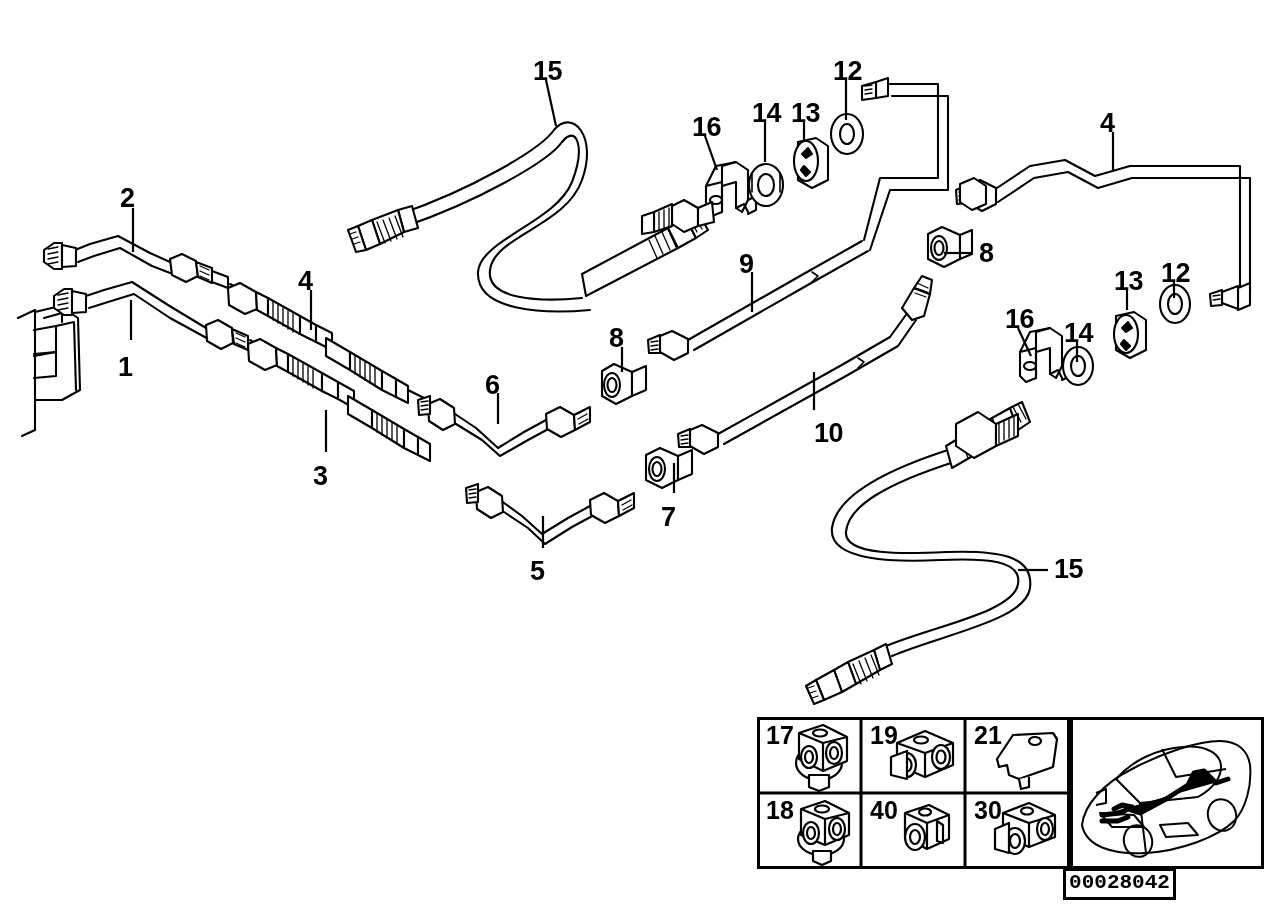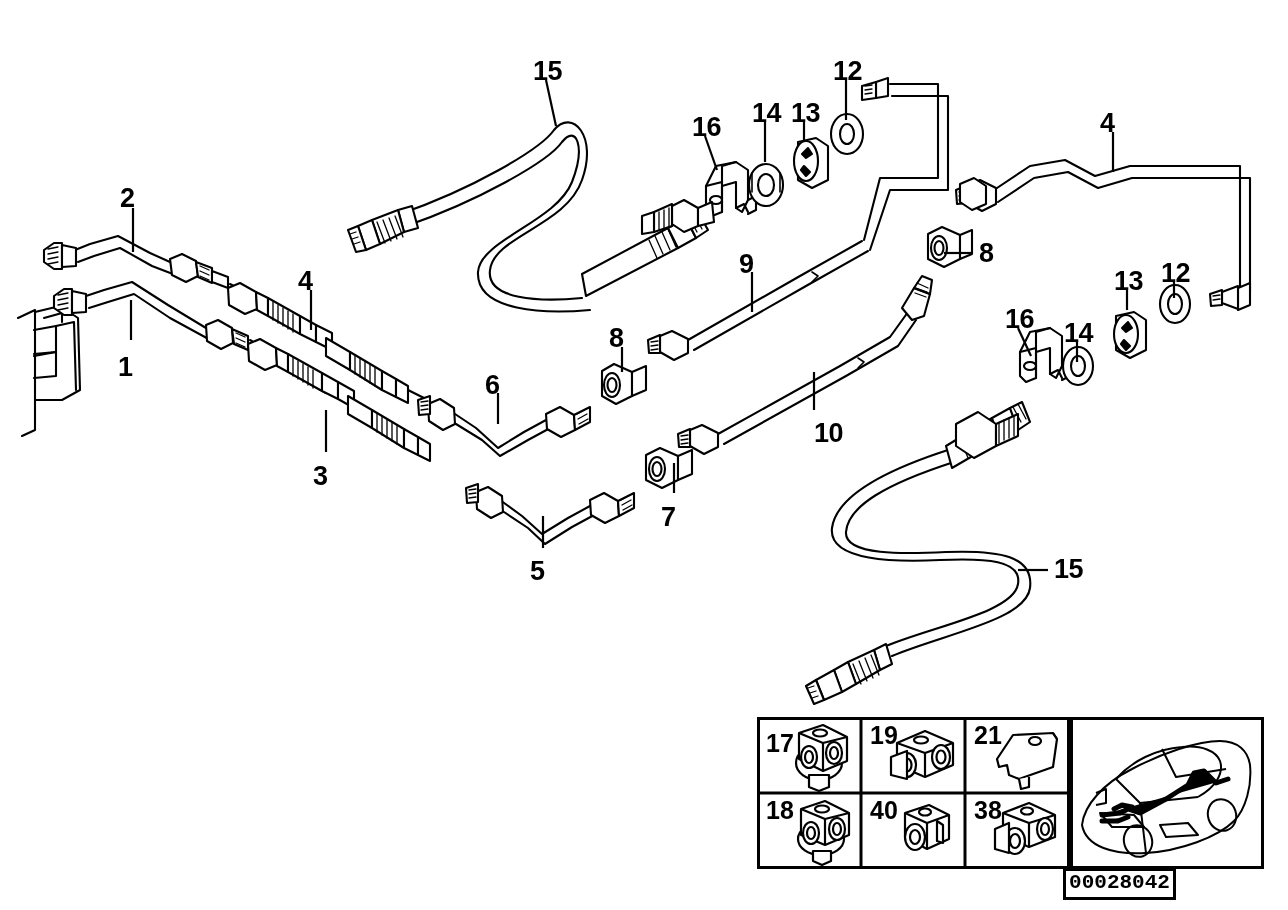--- a/index.html
+++ b/index.html
@@ -468,26 +468,26 @@
       <ellipse cx="270" cy="94" rx="6" ry="3.5"></ellipse>
       <ellipse cx="288" cy="112" rx="8" ry="11"></ellipse>
       <ellipse cx="288" cy="112" rx="4" ry="6"></ellipse>
       <ellipse cx="258" cy="124" rx="10" ry="13"></ellipse>
       <ellipse cx="258" cy="124" rx="5" ry="7"></ellipse>
       <path d="M238,112 L252,106 L252,136 L238,132 Z"></path>
     </g>
   </svg>
 
   <div id="legend-number-layer">
-      <div class="legend-number" style="left: 766px; top: 723px; margin-top: 8px;">17</div>
+      <div class="legend-number" style="left: 766px; top: 723px;">17</div>
       <div class="legend-number" style="left: 870px; top: 723px;">19</div>
       <div class="legend-number" style="left: 974px; top: 723px;">21</div>
       <div class="legend-number" style="left: 766px; top: 798px;">18</div>
       <div class="legend-number" style="left: 870px; top: 798px;">40</div>
-      <div class="legend-number" style="left: 974px; top: 798px;">38</div>
+      <div class="legend-number" style="left: 974px; top: 798px;">30</div>
     </div>
 
   <svg id="vehicle-svg" style="position:absolute; left:1070px; top:717px; width:194px; height:152px;" viewBox="0 0 194 152" xmlns="http://www.w3.org/2000/svg">
     <rect x="1.5" y="1.5" width="191" height="149" fill="#fff" stroke="#000" stroke-width="3"></rect>
     <g fill="none" stroke="#000" stroke-width="2" stroke-linejoin="round">
       <path d="M12,108 C14,88 34,66 62,52 C92,36 128,24 150,24 C168,24 178,34 180,48
                C182,68 176,92 164,104 C148,120 110,134 76,136 C44,138 16,130 12,108 Z"></path>
       <path d="M46,62 C62,44 86,32 112,30 C132,28 146,34 150,44 C154,56 146,70 128,80"></path>
       <path d="M92,32 L106,60 L156,52"></path>
       <path d="M46,62 L70,86 L128,80"></path>

